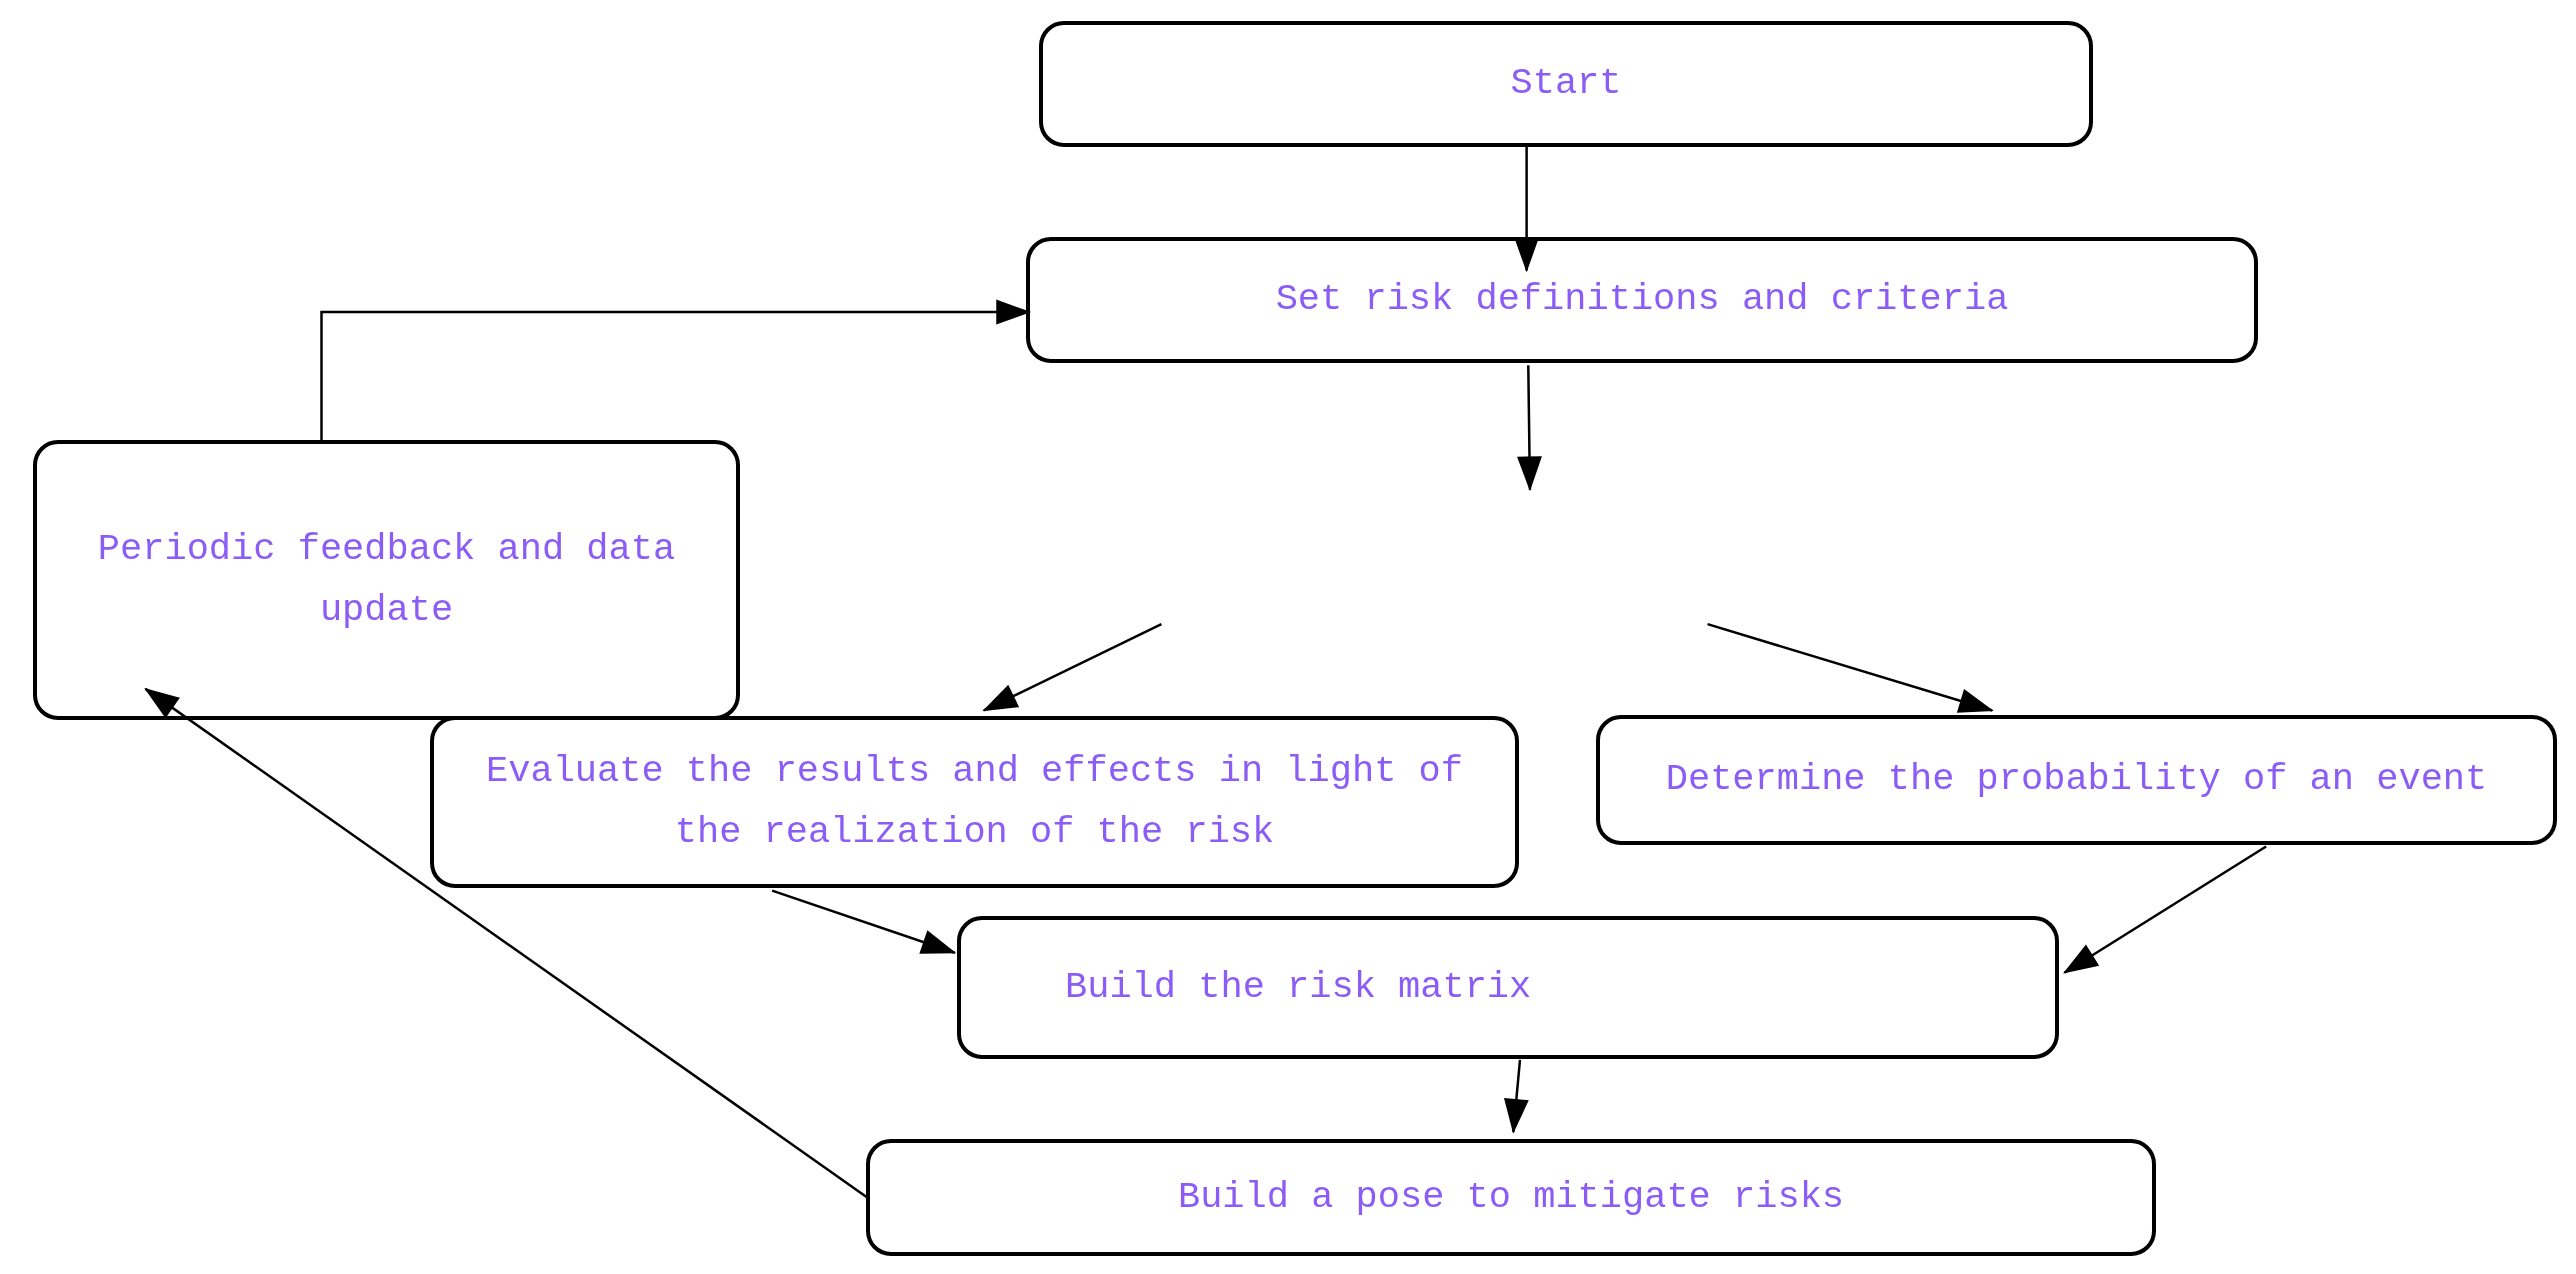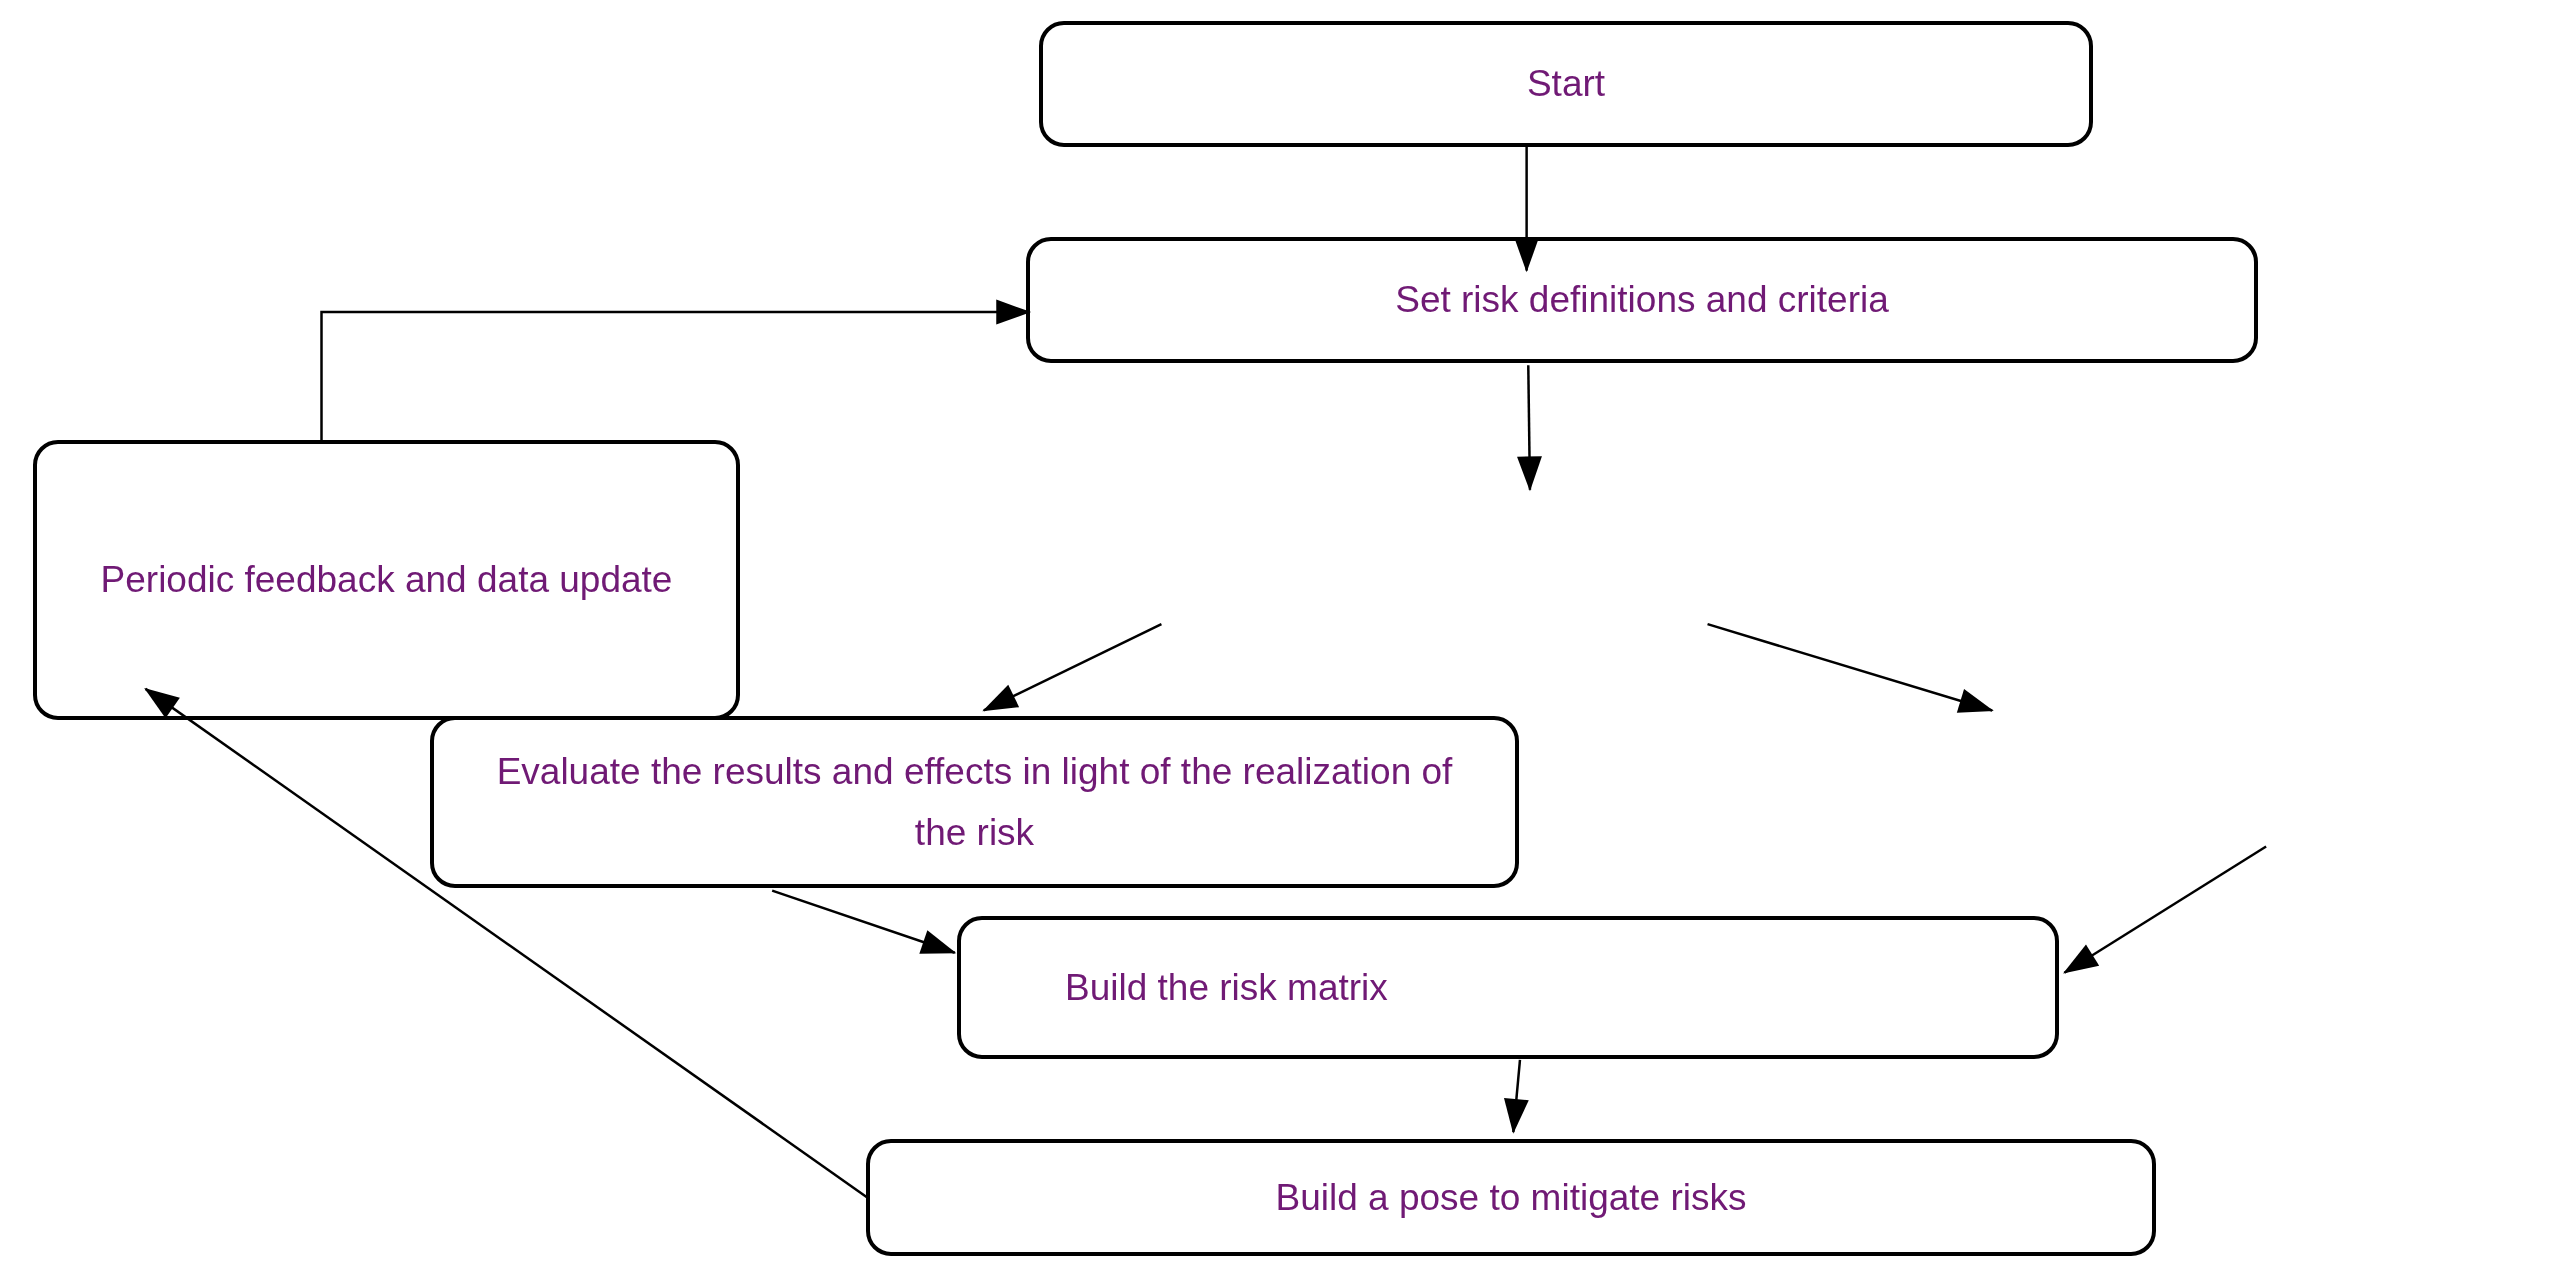--- a/index.html
+++ b/index.html
@@ -5,22 +5,22 @@
   html, body {
     margin: 0;
     padding: 0;
     background: #ffffff;
   }
   #canvas {
     position: relative;
     width: 2576px;
     height: 1274px;
     background: #ffffff;
-    font-family: Liberation Sans, sans-serif;
-    color: #701a75;
+    font-family: Liberation Mono, monospace;
+    color: #8b5cf6;
     overflow: hidden;
   }
   .node {
     position: absolute;
     box-sizing: border-box;
     background: #ffffff;
     border: 4.2px solid #000000;
     border-radius: 25px;
     display: flex;
     align-items: center;
@@ -74,20 +74,23 @@
 
 
   <div class="node" id="node-periodic">
     <span>Periodic feedback and data update</span>
   </div>
 
   <div class="node" id="node-evaluate">
     <span>Evaluate the results and effects in light of the realization of the risk</span>
   </div>
 
+  <div class="node" id="node-determine">
+    <span>Determine the probability of an event</span>
+  </div>
 
   <div class="node" id="node-matrix">
     <span>Build the risk matrix</span>
   </div>
 
   <div class="node" id="node-plan">
     <span>Build a pose to mitigate risks</span>
   </div>
 
   <svg id="connector-layer" viewBox="0 0 3103 1535" xmlns="http://www.w3.org/2000/svg">

